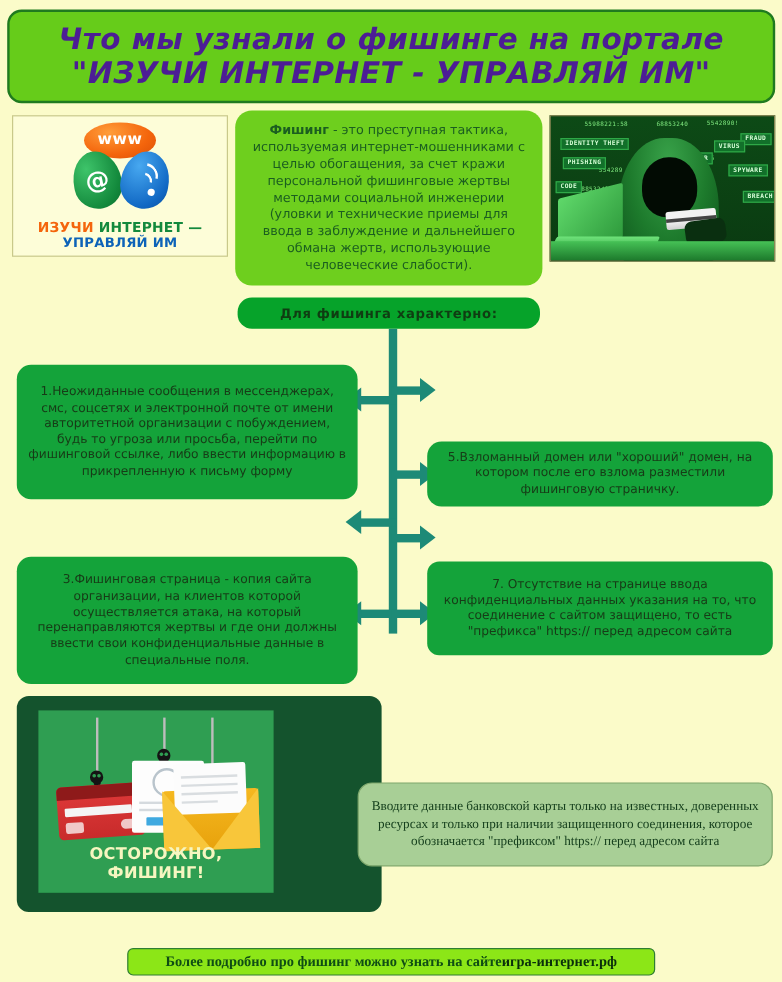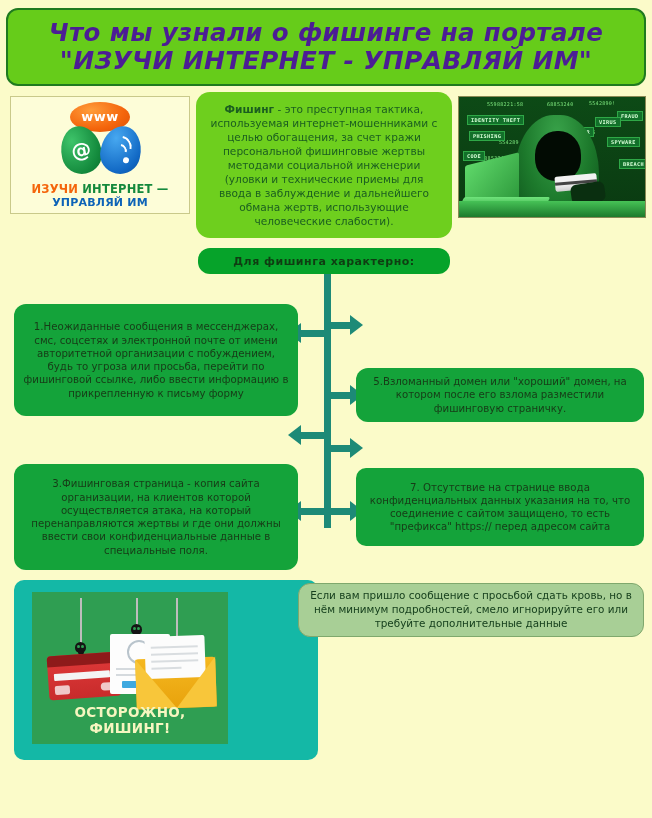--- a/index.html
+++ b/index.html
@@ -124,21 +124,21 @@
   .arrow {
     position: absolute; width: 0; height: 0;
     border-top: 10px solid transparent; border-bottom: 10px solid transparent;
   }
   .arrow-right { border-left: 13px solid #1d8a77; }
   .arrow-left  { border-right: 13px solid #1d8a77; }
 
   
   .tips-panel {
     position: absolute; left: 14px; top: 580px; width: 304px; height: 180px;
-    background: #14b8a6; border-radius: 10px;
+    background: #14532d; border-radius: 10px;
   }
   .illus {
     position: absolute; left: 18px; top: 12px; width: 196px; height: 152px;
     background: #2f9e52; overflow: hidden;
   }
   .line-hook { position: absolute; width: 1.6px; background: #bdbdbd; top: 6px; }
   .skull {
     position: absolute; width: 11px; height: 11px; background: #141414; border-radius: 50% 50% 46% 46%;
   }
   .skull:before, .skull:after {
@@ -318,16 +318,20 @@
         </div>
         <div class="env-flapL"></div>
         <div class="env-flapR"></div>
       </div>
 
       <div class="illus-caption">ОСТОРОЖНО, ФИШИНГ!</div>
     </div>
 
   </div>
 
-  <div class="tip" style="top:583px;width:346px;height:54px;">Если вам пришло сообщение с просьбой сдать кровь, но в нём минимум подробностей, смело игнорируйте его или требуйте дополнительные данные</div>
-
+  <div class="tip serif" style="top:652px;width:346px;height:70px;">Вводите данные банковской карты только на известных, доверенных ресурсах и только при наличии защищенного соединения, которое обозначается "префиксом" https:// перед адресом сайта</div>
+
+  <div class="footer">
+    <span>Более подробно про фишинг можно узнать на сайте </span>
+      <b>игра-интернет.рф</b>
+  </div>
 
 </div>
 
 </body></html>

